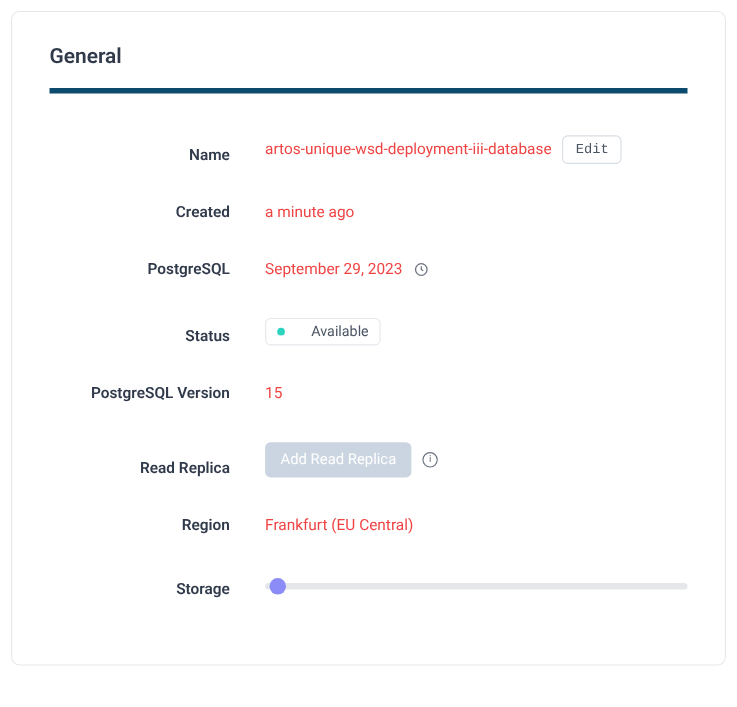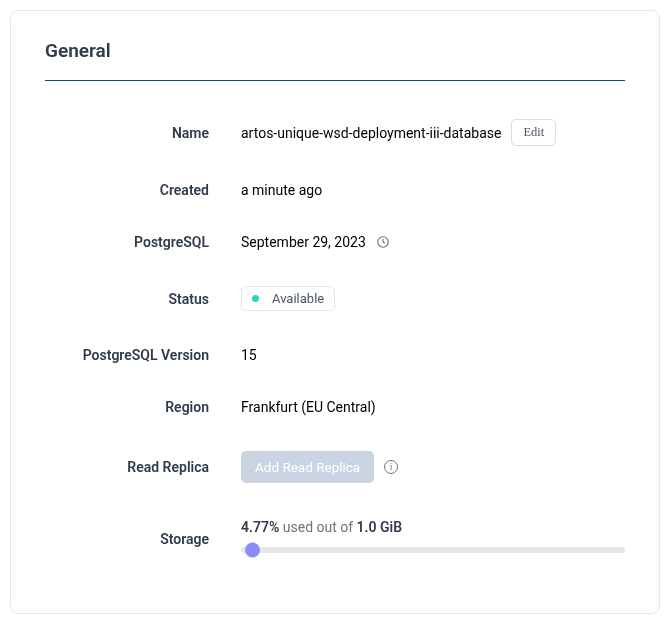--- a/index.html
+++ b/index.html
@@ -18,26 +18,26 @@
       border: 1px solid #e5e7eb;
       border-radius: 8px;
       padding: 28px 34px 60px 34px;
       width: 650px;
     }
     .card-title {
       font-size: 19px;
       font-weight: 600;
       color: #303a4a;
       padding-bottom: 18px;
-      border-bottom: 1px solid #0c4a6e;
+      border-bottom: 5px solid #0c4a6e;
       margin-bottom: 38px;
     }
     .row {
       display: flex;
-      align-items: center;
+      align-items: flex-end;
       margin-bottom: 36px;
     }
     .row:last-child {
       margin-bottom: 0;
     }
     .row-storage {
       align-items: center;
     }
     .label {
       width: 164px;
@@ -51,36 +51,36 @@
     .value-col {
       margin-left: 32px;
       display: flex;
       align-items: center;
       gap: 10px;
       flex: 1;
       color: #4b5563;
       min-width: 0;
     }
     .value-text {
-      color: #000000;
+      color: #ef4444;
     }
     .edit-btn {
       border: 1px solid #d7dde4;
       background: #ffffff;
       color: #4b5563;
       font-size: 12.5px;
       padding: 5px 11px;
       border-radius: 5px;
       cursor: pointer;
-      font-family: Liberation Serif, serif;
+      font-family: Liberation Mono, monospace;
     }
     .status-badge {
       display: inline-flex;
       align-items: center;
-      gap: 13px;
+      gap: 24px;
       border: 1px solid #e5e7eb;
       border-radius: 5px;
       padding: 4px 10px;
       font-size: 13px;
       color: #4b5563;
     }
     .status-dot {
       width: 7px;
       height: 7px;
       border-radius: 50%;
@@ -193,39 +193,36 @@
   </div>
 
   <div class="row">
     <div class="label">PostgreSQL Version</div>
     <div class="value-col">
       <span class="value-text">15</span>
     </div>
   </div>
 
   <div class="row">
-    <div class="label">Region</div>
-    <div class="value-col">
-      <span class="value-text">Frankfurt (EU Central)</span>
-    </div>
-  </div>
-
-  <div class="row">
     <div class="label">Read Replica</div>
     <div class="value-col">
       <button class="disabled-btn">Add Read Replica</button>
       <span class="info-icon">i</span>
+    </div>
+  </div>
+
+  <div class="row">
+    <div class="label">Region</div>
+    <div class="value-col">
+      <span class="value-text">Frankfurt (EU Central)</span>
     </div>
   </div>
 
   <div class="row row-storage">
     <div class="label">Storage</div>
     <div class="storage-col">
-      <div class="storage-text">
-        <span class="bold">4.77%</span><span> used out of </span><span class="bold">1.0 GiB</span>
-      </div>
       <div class="progress-bar">
         <div class="progress-thumb"></div>
       </div>
     </div>
   </div>
 
 </div>
 
 </body></html>

